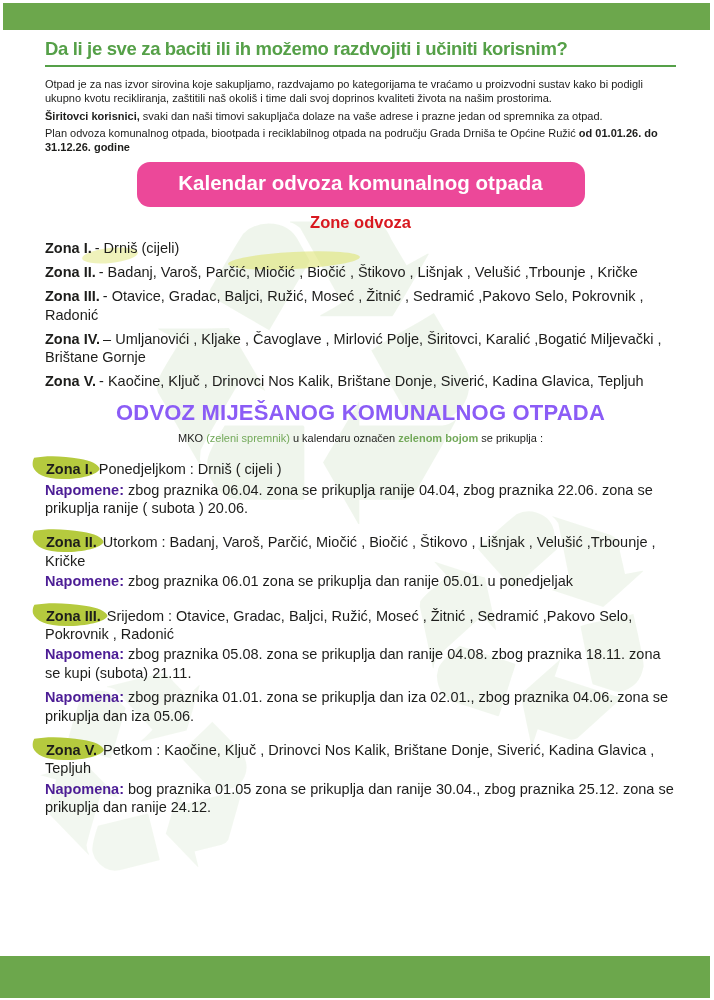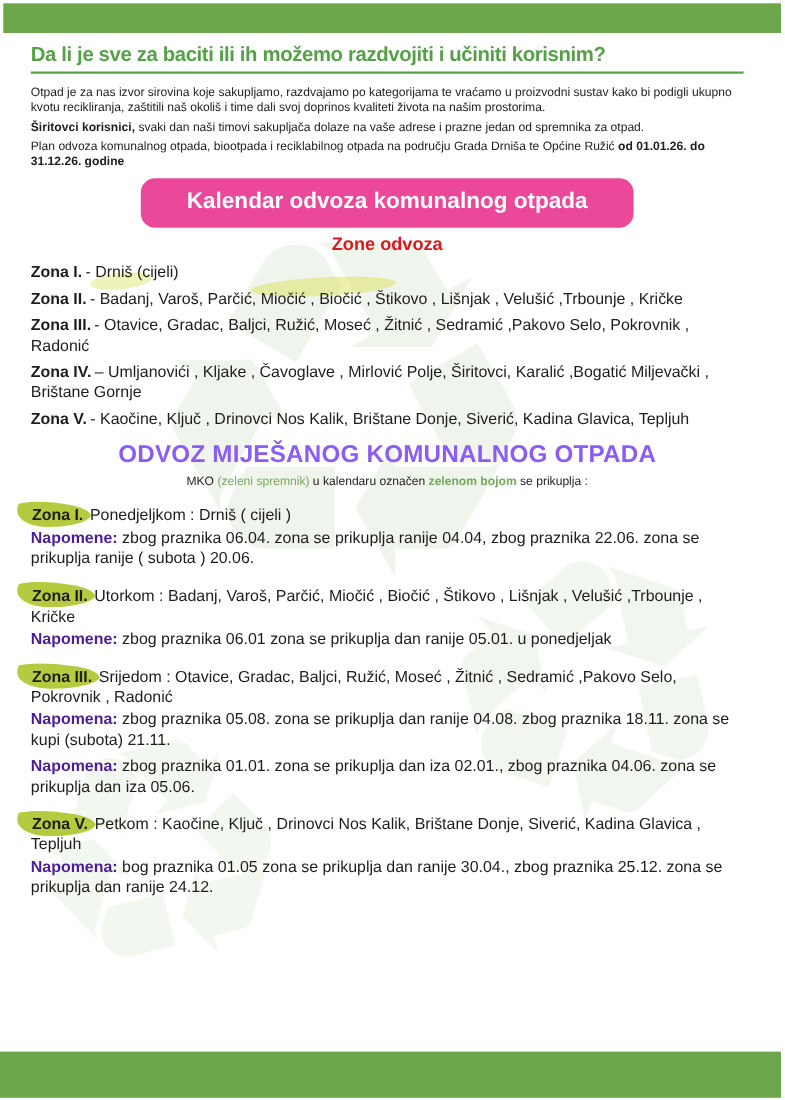--- a/index.html
+++ b/index.html
@@ -12,21 +12,21 @@
   .bar-bottom{position:absolute;bottom:2px;left:0;right:4px;height:42px;background:#6CA74C;}
   
   .wm{position:absolute;z-index:0;line-height:1;font-family:"DejaVu Sans",sans-serif;color:#6CA74C;pointer-events:none;}
   .wm1{left:120px;top:160px;font-size:430px;opacity:.10;}
   .wm2{left:390px;top:470px;font-size:320px;opacity:.09;transform:rotate(18deg);}
   .wm3{left:20px;top:640px;font-size:280px;opacity:.08;transform:rotate(-14deg);}
   .wm-yellow{position:absolute;z-index:0;background:#DCE269;border-radius:50%;pointer-events:none;}
   .wmy1{left:228px;top:252px;width:132px;height:17px;opacity:.55;transform:rotate(-3deg);}
   .wmy2{left:82px;top:248px;width:56px;height:15px;opacity:.45;transform:rotate(-6deg);}
   
-  .content{position:absolute;left:28px;right:38px;top:38px;z-index:2;}
+  .content{position:absolute;left:45px;right:38px;top:38px;z-index:2;}
   .title{margin:0;font-size:18.5px;font-weight:bold;color:#55A048;white-space:nowrap;letter-spacing:-0.35px;}
   .title-rule{border-bottom:2.5px solid #55A048;margin:5px 0 10px;}
   p.body{margin:0 0 3px;font-size:11px;line-height:1.3;}
   p.body.last{margin-bottom:4px;}
   .b{font-weight:bold;}
   .banner{
     width:448px;margin:8px auto 6px;padding:6px 0 8px;background:#ec4899;border-radius:13px;
     text-align:center;color:#ffffff;font-weight:bold;font-size:20.5px;line-height:1.5;
   }
   .zones-heading{margin:2px 0 7px;text-align:center;color:#D8181F;font-weight:bold;font-size:16.5px;}

